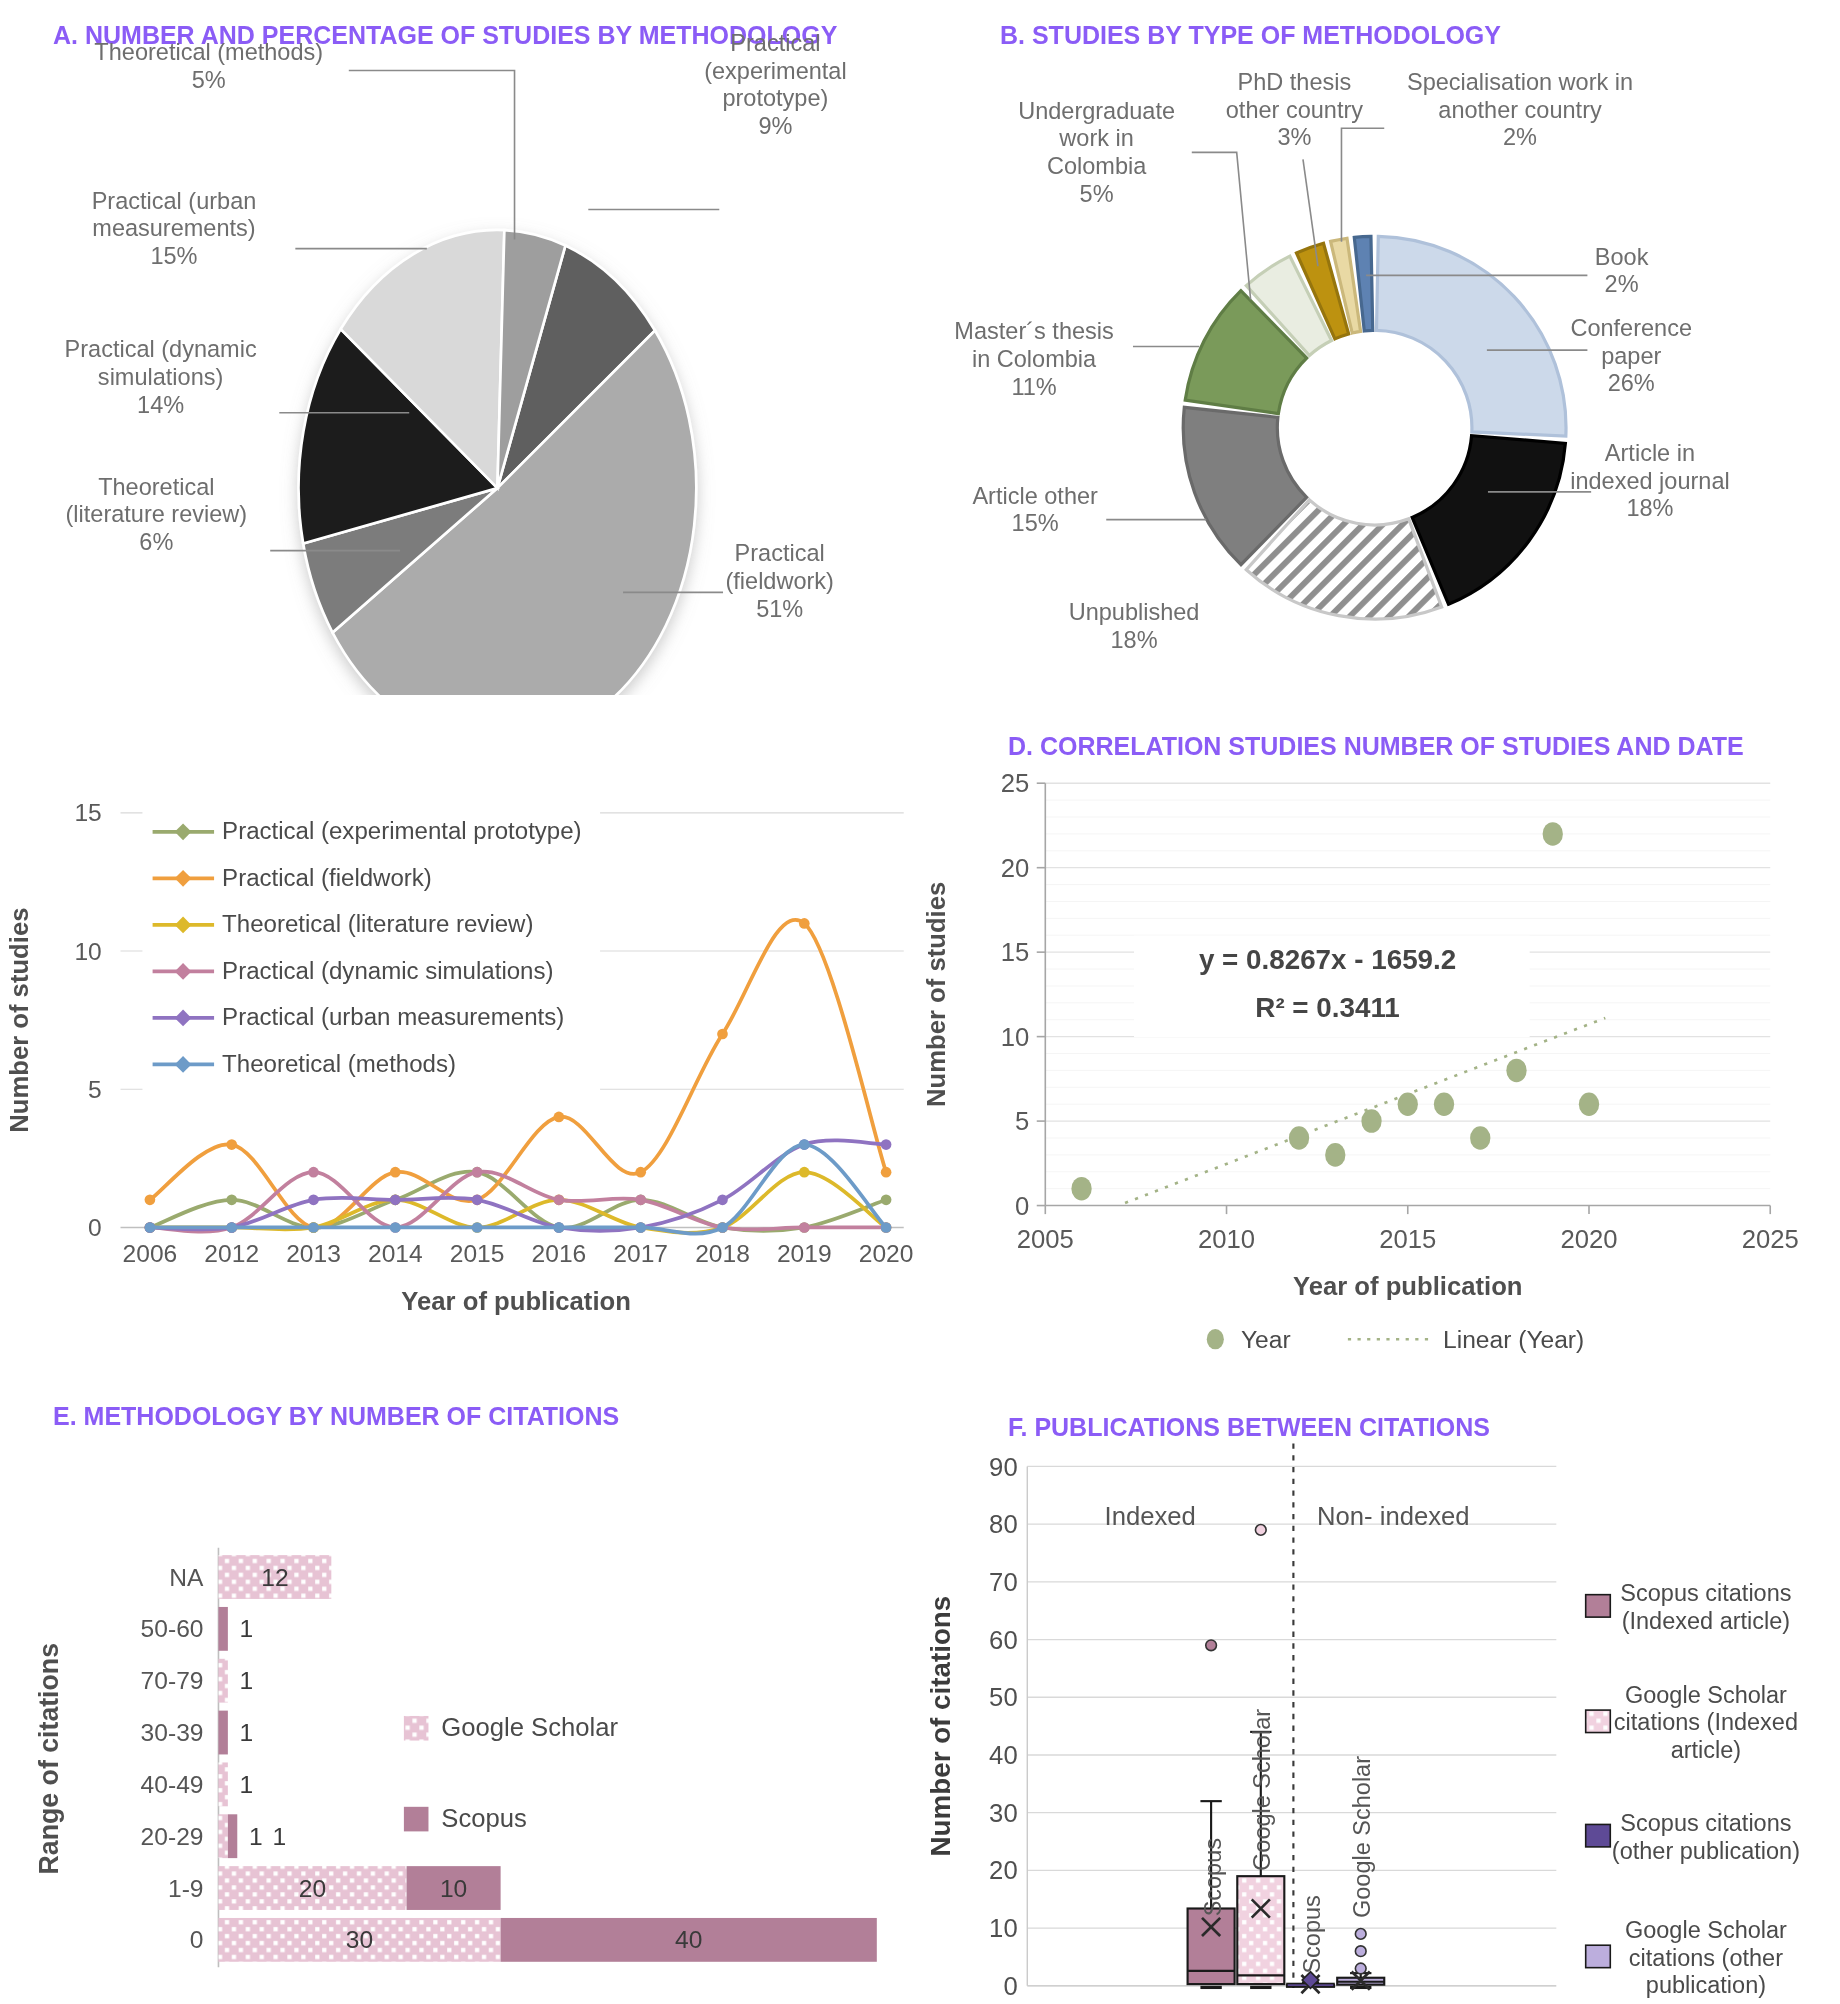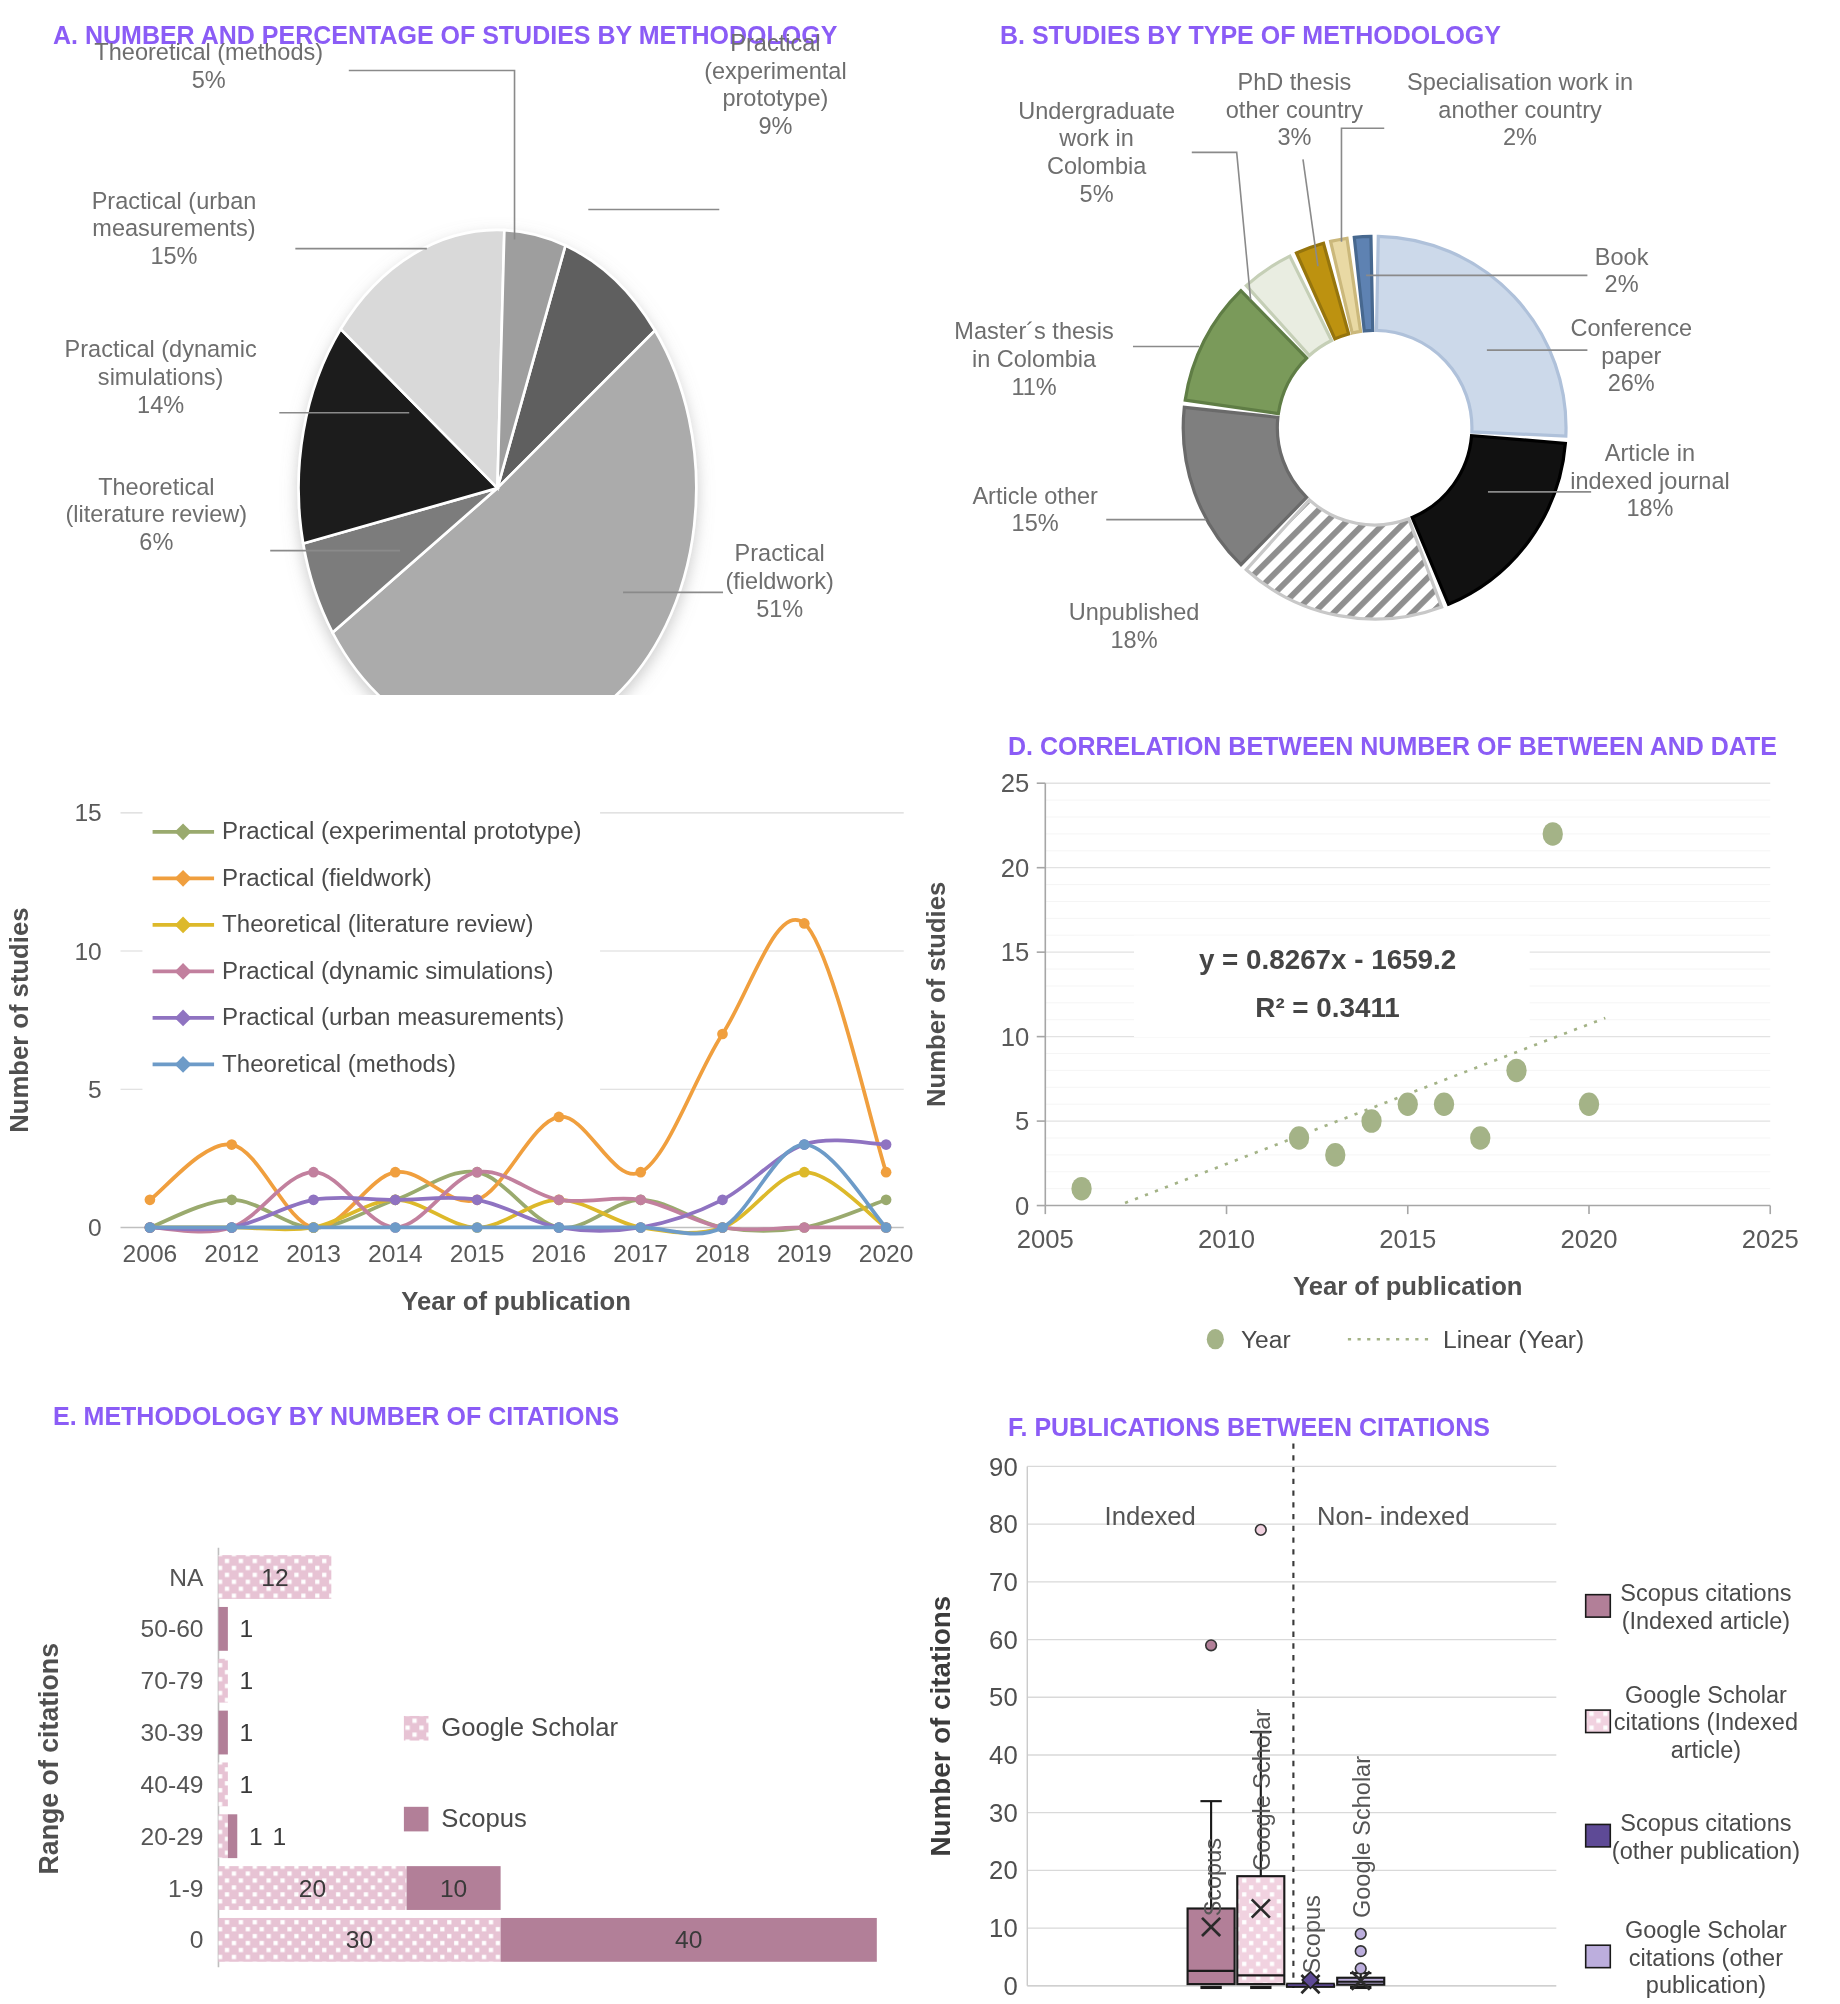--- a/index.html
+++ b/index.html
@@ -216,21 +216,21 @@
         <text x="415" y="531" font-size="45" fill="#4a4a4a" text-anchor="start" font-weight="normal" font-family="&quot;Liberation Sans&quot;,sans-serif">Practical (dynamic simulations)</text>
         <line x1="285" y1="604" x2="400" y2="604" stroke="#8f73c1" stroke-width="7"></line>
         <rect x="331" y="593" width="22" height="22" fill="#8f73c1" transform="rotate(45 342 604)"></rect>
         <text x="415" y="618" font-size="45" fill="#4a4a4a" text-anchor="start" font-weight="normal" font-family="&quot;Liberation Sans&quot;,sans-serif">Practical (urban measurements)</text>
         <line x1="285" y1="691" x2="400" y2="691" stroke="#6d9bc8" stroke-width="7"></line>
         <rect x="331" y="680" width="22" height="22" fill="#6d9bc8" transform="rotate(45 342 691)"></rect>
         <text x="415" y="705" font-size="45" fill="#4a4a4a" text-anchor="start" font-weight="normal" font-family="&quot;Liberation Sans&quot;,sans-serif">Theoretical (methods)</text>
       </svg>
   </section>
   <section class="panel" style="left:920px;top:695px;width:921px;height:695px">
-    <h2 style="left:80px;top:29px">D. CORRELATION BETWEEN NUMBER OF BETWEEN AND DATE</h2>
+    <h2 style="left:80px;top:29px">D. CORRELATION STUDIES NUMBER OF STUDIES AND DATE</h2>
     <svg width="921" height="695" viewBox="0 0 1722 1300">
         <line x1="234" y1="923.4" x2="1590" y2="923.4" stroke="#f2f2f2" stroke-width="1.5"></line>
         <line x1="234" y1="891.8" x2="1590" y2="891.8" stroke="#f2f2f2" stroke-width="1.5"></line>
         <line x1="234" y1="860.2" x2="1590" y2="860.2" stroke="#f2f2f2" stroke-width="1.5"></line>
         <line x1="234" y1="828.6" x2="1590" y2="828.6" stroke="#f2f2f2" stroke-width="1.5"></line>
         <line x1="234" y1="797" x2="1590" y2="797" stroke="#e2e2e2" stroke-width="2.5"></line>
         <line x1="234" y1="765.4" x2="1590" y2="765.4" stroke="#f2f2f2" stroke-width="1.5"></line>
         <line x1="234" y1="733.8" x2="1590" y2="733.8" stroke="#f2f2f2" stroke-width="1.5"></line>
         <line x1="234" y1="702.2" x2="1590" y2="702.2" stroke="#f2f2f2" stroke-width="1.5"></line>
         <line x1="234" y1="670.5999999999999" x2="1590" y2="670.5999999999999" stroke="#f2f2f2" stroke-width="1.5"></line>

